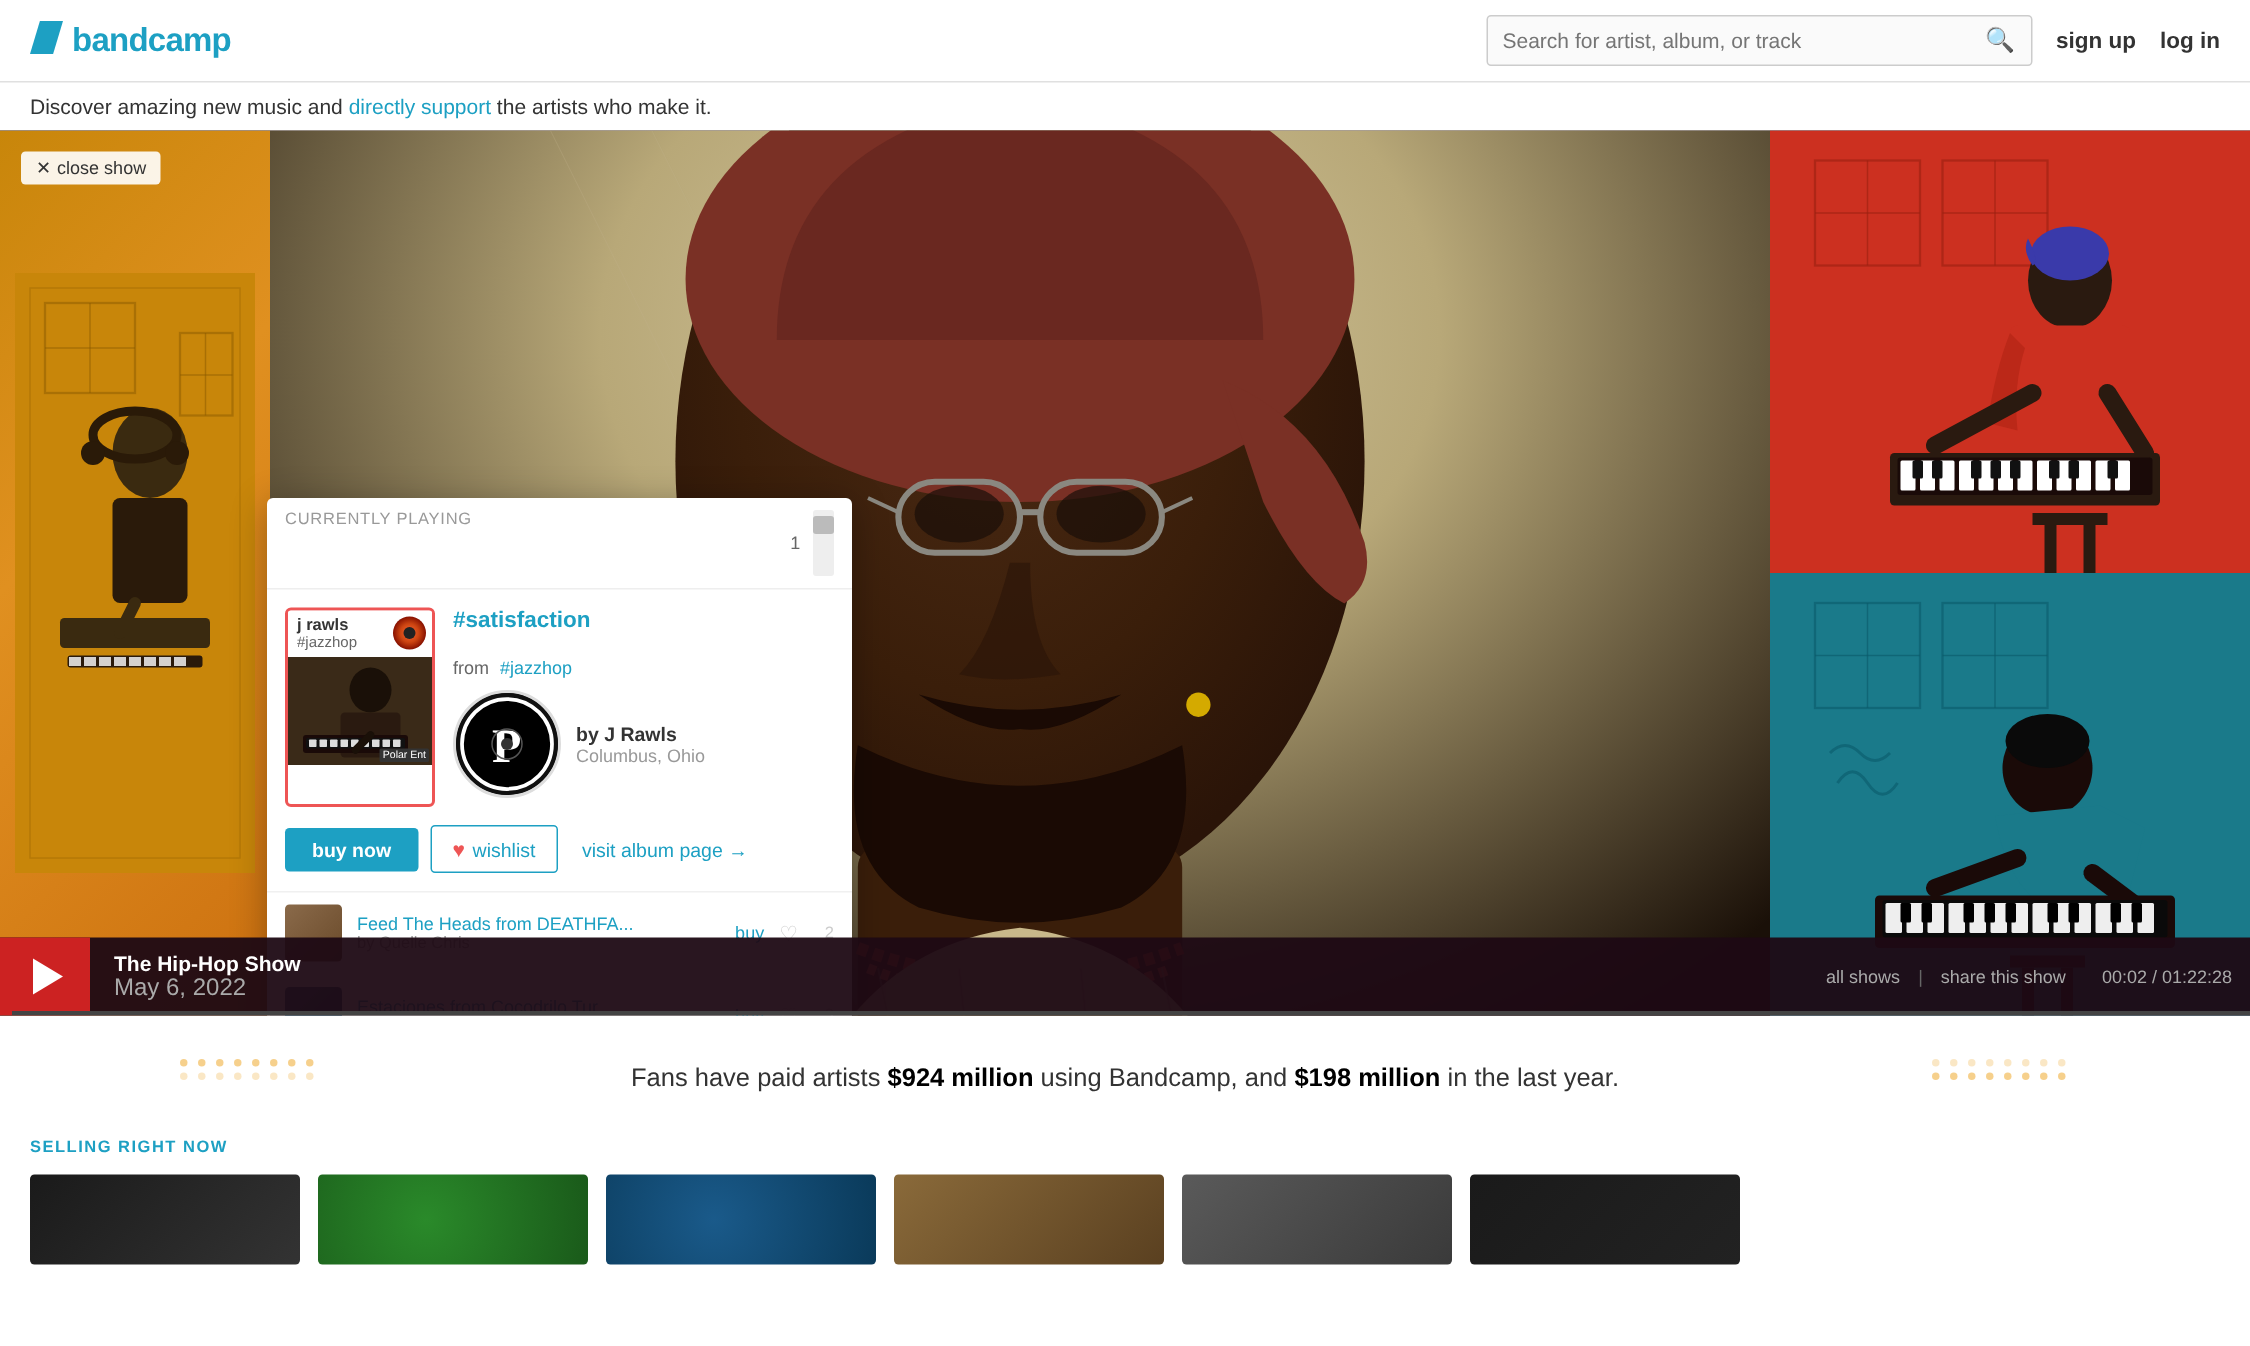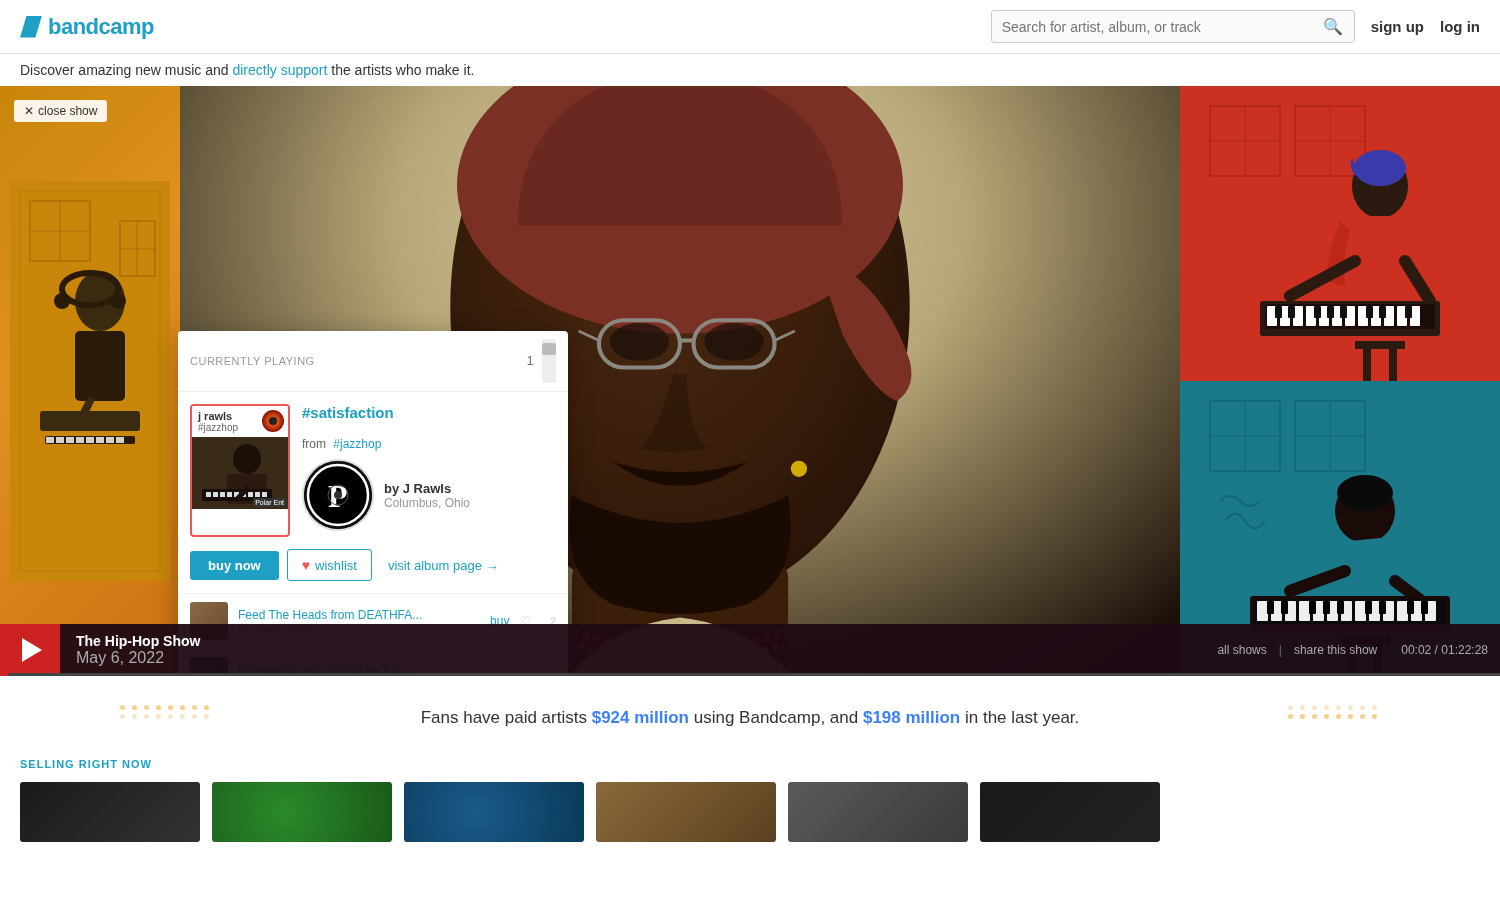--- a/index.html
+++ b/index.html
@@ -7,21 +7,21 @@
 
     
     .header {
       display: flex;
       align-items: center;
       justify-content: space-between;
       padding: 10px 20px;
       border-bottom: 1px solid #e0e0e0;
     }
     .header-left { display: flex; align-items: center; gap: 0; }
-    .logo { display: flex; align-items: center; gap: 6px; text-decoration: none; }
+    .logo { display: flex; gap: 6px; text-decoration: none; }
     .logo-icon {
       width: 22px; height: 22px;
       background: #1da0c3;
       clip-path: polygon(30% 0%, 100% 0%, 70% 100%, 0% 100%);
     }
     .logo-text { font-size: 22px; font-weight: 600; color: #1da0c3; letter-spacing: -0.5px; }
     .header-right { display: flex; align-items: center; gap: 16px; }
     .search-bar {
       display: flex; align-items: center;
       border: 1px solid #ccc; border-radius: 3px;
@@ -110,21 +110,21 @@
       background: #fff;
       border-radius: 4px;
       box-shadow: 0 4px 24px rgba(0,0,0,0.3);
       z-index: 10;
       overflow: hidden;
     }
 
     
     .player-header {
       display: flex;
-      align-items: center;
+      align-items: flex-start;
       justify-content: space-between;
       padding: 8px 12px;
       border-bottom: 1px solid #eee;
       font-size: 11px;
       color: #999;
       text-transform: uppercase;
       letter-spacing: 0.5px;
     }
     .player-header-right { font-size: 12px; color: #666; display: flex; align-items: center; gap: 8px; }
 
@@ -277,21 +277,21 @@
       position: absolute;
       top: 50%;
       transform: translateY(-50%);
       display: grid;
       grid-template-columns: repeat(8, 8px);
       gap: 4px;
     }
     .stats-dots-left { left: 120px; }
     .stats-dots-right { right: 120px; }
     .dot { width: 5px; height: 5px; border-radius: 50%; background: #f0b040; opacity: 0.6; }
-    .stats-highlight { font-weight: 700; color: #3b82f6; }
+    .stats-highlight { font-weight: 700; color: #000000; }
 
     
     .selling-section {
       padding: 10px 20px 16px;
     }
     .selling-label {
       font-size: 11px;
       font-weight: 700;
       color: #1da0c3;
       letter-spacing: 1px;

